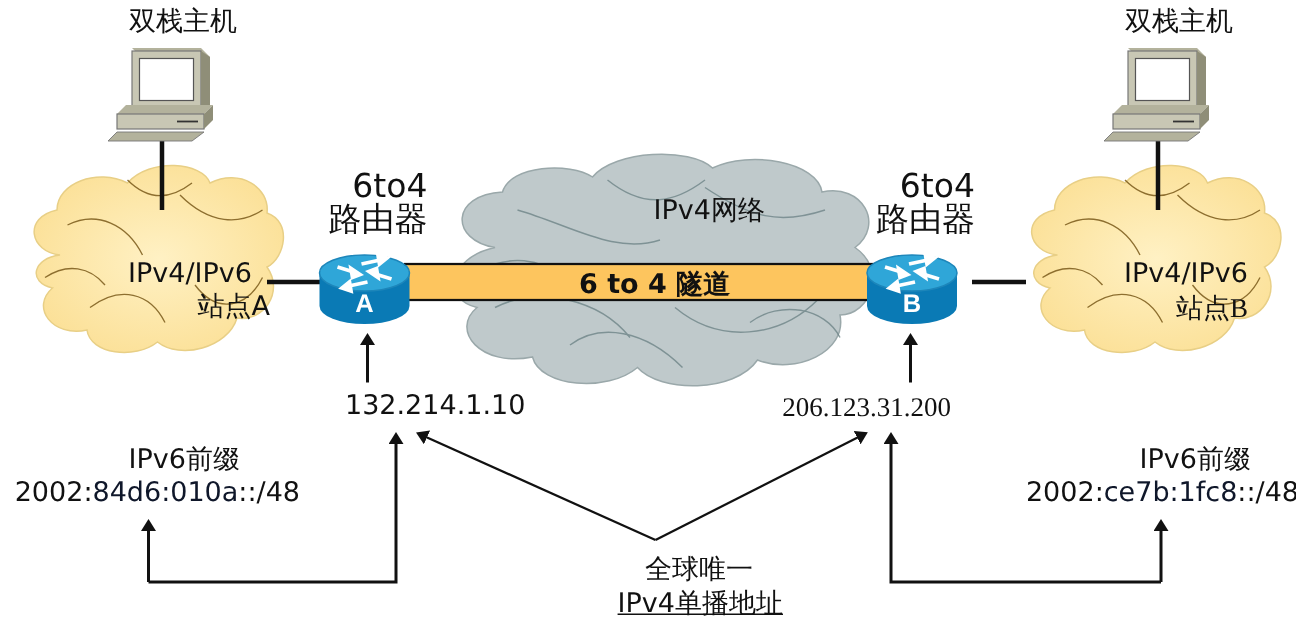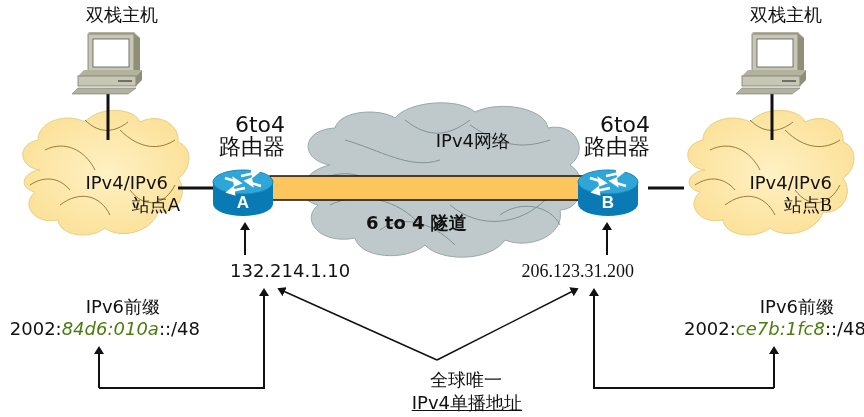--- a/index.html
+++ b/index.html
@@ -1,21 +1,21 @@
 <!DOCTYPE html>
 <html><head>
 <meta charset="utf-8">
 <style>
   html, body { margin: 0; padding: 0; background: #ffffff; }
   body { width: 864px; height: 417px; position: relative; overflow: hidden;
          font-family: "DejaVu Sans", "Liberation Sans", sans-serif; color: #111; }
   #diagram { position: absolute; left: 0; top: 0; width: 864px; height: 417px; }
   .lbl { position: absolute; text-align: right; font-size: 18px; line-height: 22px; white-space: nowrap; color: #111; }
   .lbl-sm { font-size: 22px; }
-  .red { color: #4d7c0f; font-style: italic; }
+  .red { color: #0f172a; }
   .tunnel-text { position: absolute; font-size: 18px; font-weight: bold; color: #111; white-space: nowrap; }
   .router-letter { font-family: "Liberation Sans", sans-serif; font-weight: bold; font-size: 17px; fill: #ffffff; }
 </style>
 </head>
 <body>
 
 <svg id="diagram" viewBox="0 0 864 417" xmlns="http://www.w3.org/2000/svg">
   <defs>
     <marker id="arrowhead" markerWidth="8" markerHeight="10" refX="4" refY="5" orient="auto" markerUnits="userSpaceOnUse">
       <path d="M0,0 L8,5 L0,10 z" fill="#111"></path>
@@ -145,21 +145,21 @@
 <div class="lbl lbl-sm" style="left:205px; top:136px; width:80px;">路由器</div>
 <div class="lbl lbl-sm" style="left:570px; top:114px; width:80px;">6to4</div>
 <div class="lbl lbl-sm" style="left:570px; top:136px; width:80px;">路由器</div>
 
 <div class="lbl" style="left:48px; top:172px; width:120px;">IPv4/IPv6</div>
 <div class="lbl" style="left:60px; top:194px; width:120px;">站点A</div>
 <div class="lbl" style="left:712px; top:172px; width:120px;">IPv4/IPv6</div>
 <div class="lbl" style="left:712px; top:194px; width:120px;font-family:Liberation Serif, serif;">站点B</div>
 
 <div class="lbl" style="left:390px; top:130px; width:120px;">IPv4网络</div>
-<div class="tunnel-text" style="left:366px; top:177px;margin-top:34px;">6 to 4 隧道</div>
+<div class="tunnel-text" style="left:386px; top:177px;">6 to 4 隧道</div>
 
 <div class="lbl" style="left:190px; top:260px; width:120px;margin-left:40px;">132.214.1.10</div>
 <div class="lbl" style="left:484px; top:260px; width:150px;font-family:Liberation Serif, serif;">206.123.31.200</div>
 
 <div class="lbl" style="left:40px; top:296px; width:120px;">IPv6前缀</div>
 <div class="lbl" style="left:0px; top:318px; width:200px;"><span>2002:</span><span class="red">84d6:010a</span><span>::/48</span></div>
 
 <div class="lbl" style="left:714px; top:296px; width:120px;">IPv6前缀</div>
 <div class="lbl" style="left:672px; top:318px; width:194px;"><span>2002:</span><span class="red">ce7b:1fc8</span><span>::/48</span></div>
 

